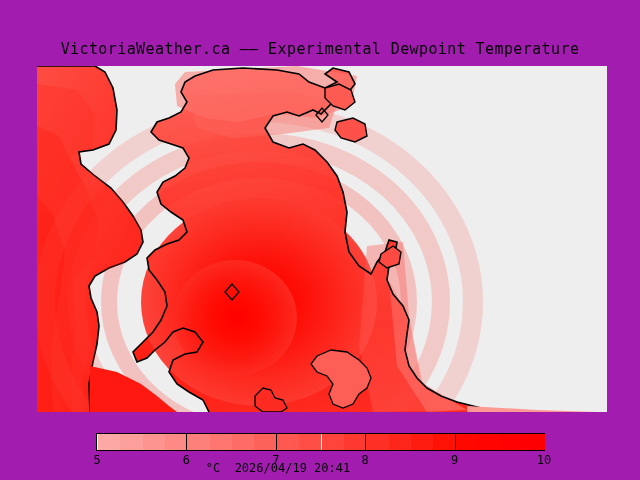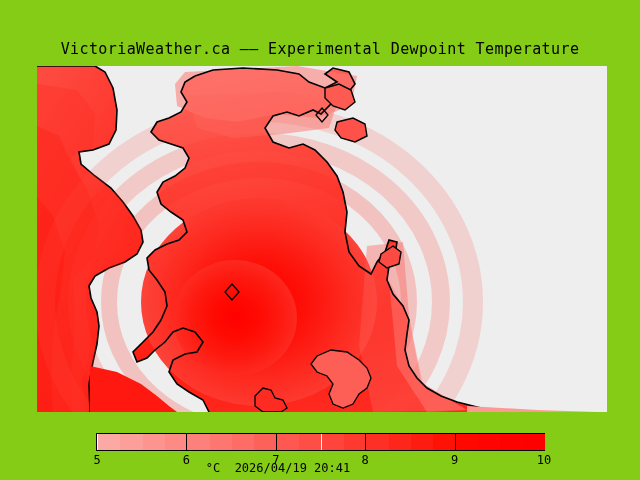--- a/index.html
+++ b/index.html
@@ -4,21 +4,21 @@
 <style>
   html, body {
     margin: 0;
     padding: 0;
     background: #ffffff;
   }
   #page {
     position: relative;
     width: 640px;
     height: 480px;
-    background: #84cc16;
+    background: #a21caf;
     overflow: hidden;
     font-family: "DejaVu Sans Mono", "Liberation Mono", monospace;
   }
 
   
   #title {
     position: absolute;
     left: 0;
     top: 40px;
     width: 640px;

